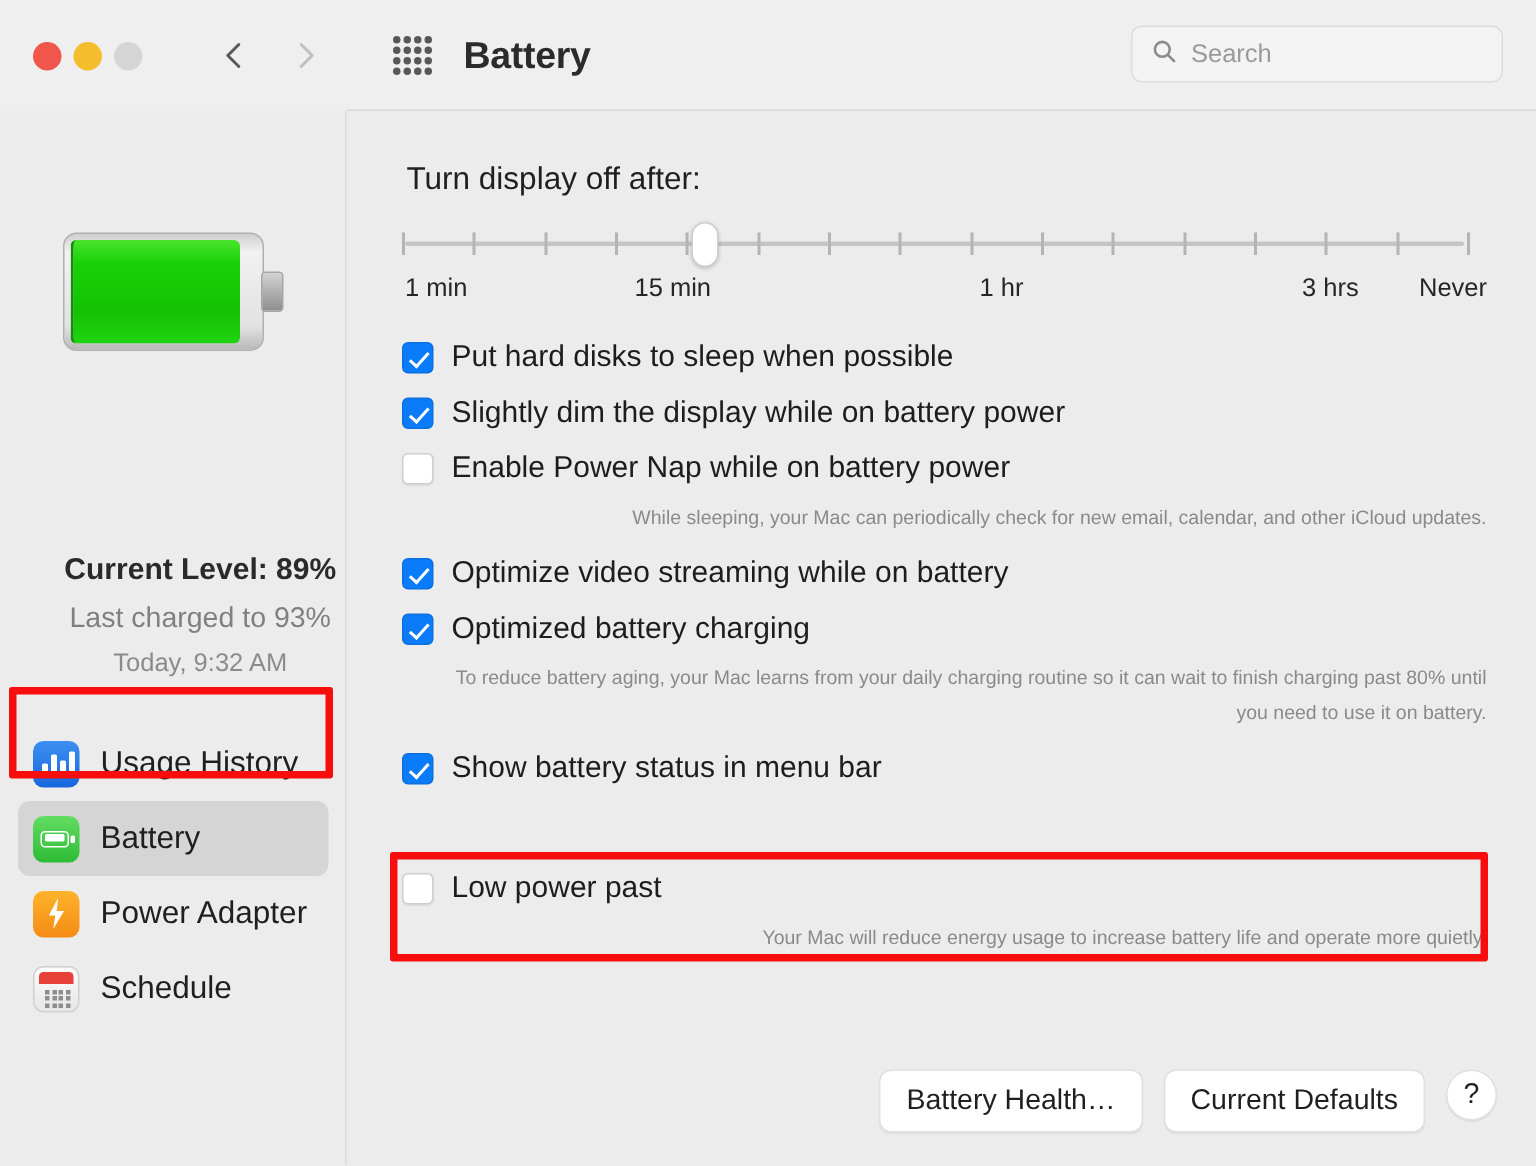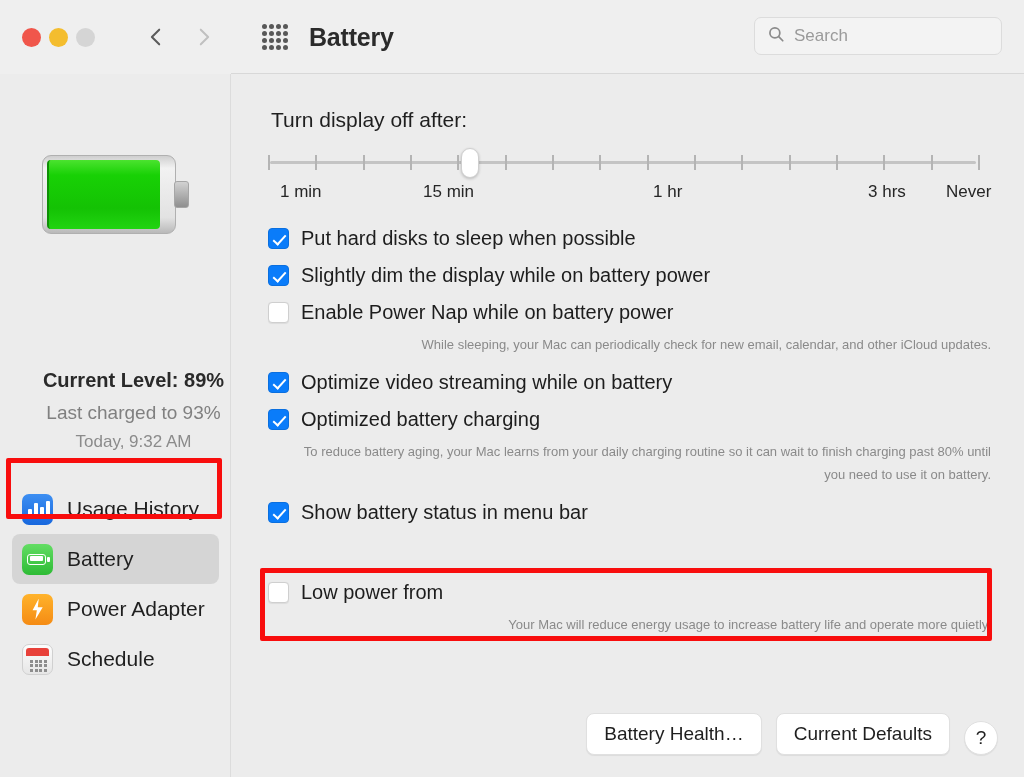--- a/index.html
+++ b/index.html
@@ -384,21 +384,21 @@
   }
   .annot-sidebar {
     left: 6px; top: 458px;
     width: 216px; height: 61px;
   }
 
   .footer-buttons {
     position: absolute;
     right: 26px; bottom: 22px;
     display: flex;
-    align-items: flex-end;
+    align-items: flex-start;
     gap: 14px;
   }
   .btn {
     background: #ffffff;
     border: 1px solid #e0e0e0;
     border-radius: 8px;
     font-family: "Liberation Sans", sans-serif;
     font-size: 19px;
     color: #1f1f1f;
     padding: 9px 17px;
@@ -559,21 +559,21 @@
           <span class="tick" style="left: 73.3333%;"></span>
           <span class="tick" style="left: 80%;"></span>
           <span class="tick" style="left: 86.6667%;"></span>
           <span class="tick" style="left: 93.3333%;"></span>
           <span class="tick" style="left: 100%;"></span>
         </div>
       <div class="slider-thumb" id="slider-thumb" style="left: 28.5%;"></div>
     </div>
 
     <div class="slider-labels" id="slider-labels">
-        <span style="left: 12px;">1 min</span>
+        <span style="left: 2px;">1 min</span>
         <span style="left: 155px;">15 min</span>
         <span style="left: 385px;">1 hr</span>
         <span style="left: 600px;">3 hrs</span>
         <span style="left: 678px;">Never</span>
       </div>
 
     <div class="rows">
 
       <div class="chk-row">
         <span class="checkbox on"></span>
@@ -604,21 +604,21 @@
 
       <div class="chk-row">
         <span class="checkbox on"></span>
         <span class="chk-label">Show battery status in menu bar</span>
       </div>
     </div>
 
     <div class="lowpower-block">
       <div class="chk-row">
         <span class="checkbox off"></span>
-        <span class="chk-label">Low power from</span>
+        <span class="chk-label">Low power past</span>
       </div>
       <div class="row-desc">Your Mac will reduce energy usage to increase battery life and operate more quietly.</div>
     </div>
 
     <div class="footer-buttons">
       <button class="btn">Battery Health…</button>
       <button class="btn">Current Defaults</button>
       <button class="btn btn-help">?</button>
     </div>
   </div>

